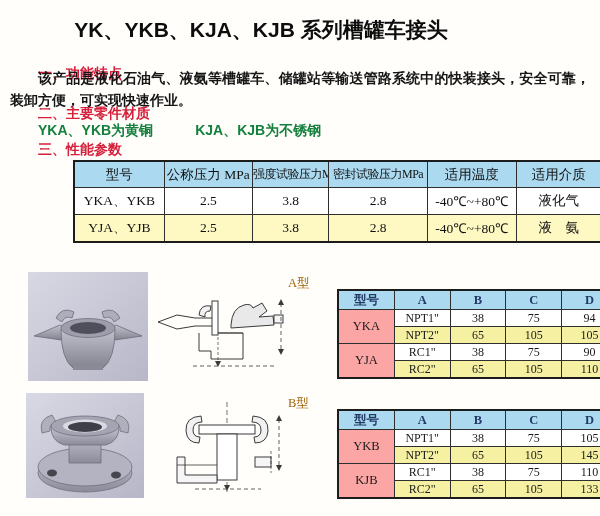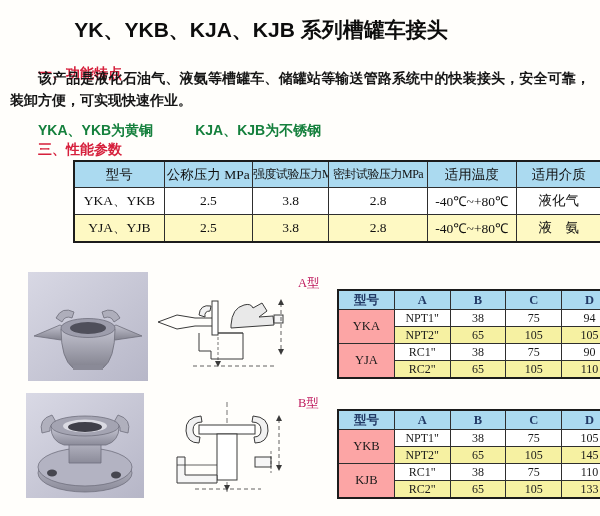--- a/index.html
+++ b/index.html
@@ -51,22 +51,22 @@
   }
   .perf-table th{height:25px;background:#abdaf0;font-weight:normal;font-size:13.5px;}
   .perf-table th.cmp{font-size:12px;letter-spacing:-0.5px;}
   .perf-table td{height:26px;background:#ffffff;font-size:13.5px;}
   .perf-table tr.row-yellow td{background:#fef9c3;}
   .pc0{width:17.0%;} .pc1{width:16.8%;} .pc2{width:14.4%;}
   .pc3{width:18.8%;} .pc4{width:16.8%;} .pc5{width:16.2%;}
 
   
   .dim-label{
-    position:absolute;left:298px;font-family:"Liberation Serif", serif;
-    font-size:12.5px;color:#be185d;white-space:nowrap;
+    position:absolute;left:288px;font-family:"Liberation Serif", serif;
+    font-size:12.5px;color:#a16207;white-space:nowrap;
   }
   .lblA{top:275px;} .lblB{top:395px;}
   .dim-table{
     position:absolute;left:293px;width:282px;
     font-family:"Liberation Serif", serif;
     border:2px solid #1c1c1c;table-layout:fixed;
   }
   .tabA{top:289px;} .tabB{top:409px;}
   .dim-table th,.dim-table td{
     border:1px solid #2e2e2e;text-align:center;padding:0;white-space:nowrap;
@@ -87,20 +87,21 @@
 </head>
 <body>
 
 <div id="page">
 
   <div class="doc-title">YK、YKB、KJA、KJB 系列槽罐车接头</div>
 
   <div class="sec-heading sec1">一、功能特点</div>
   <div class="body-par">该产品是液化石油气、液氨等槽罐车、储罐站等输送管路系统中的快装接头，安全可靠，装卸方便，可实现快速作业。</div>
 
+  <div class="sec-heading sec2">二、主要零件材质</div>
   <div class="materials">
     <span>YKA、YKB为黄铜</span><span class="gap"></span><span>KJA、KJB为不锈钢</span>
   </div>
 
   <div class="sec-heading sec3">三、性能参数</div>
 
   <table class="perf-table">
     <tbody>
         <tr>
       <th class="pc0">型号</th>

